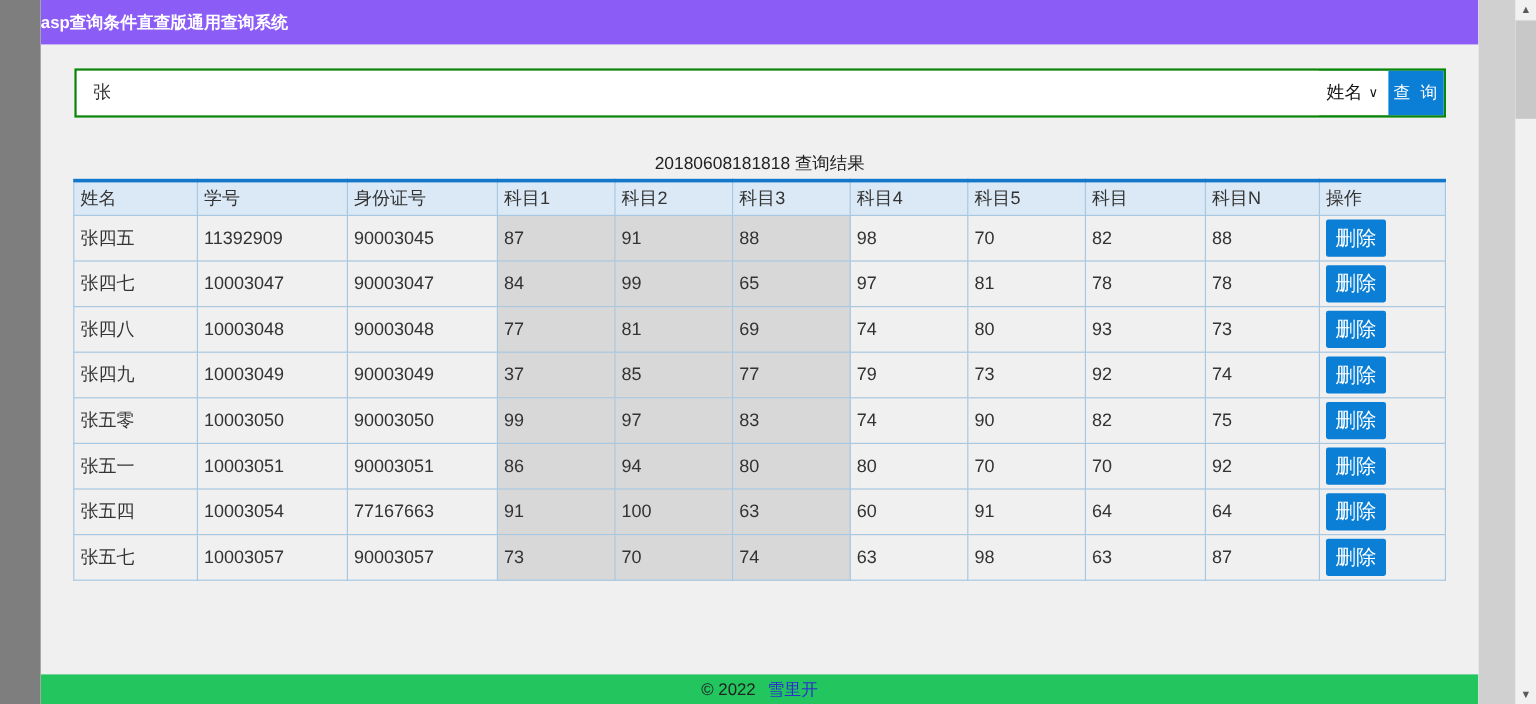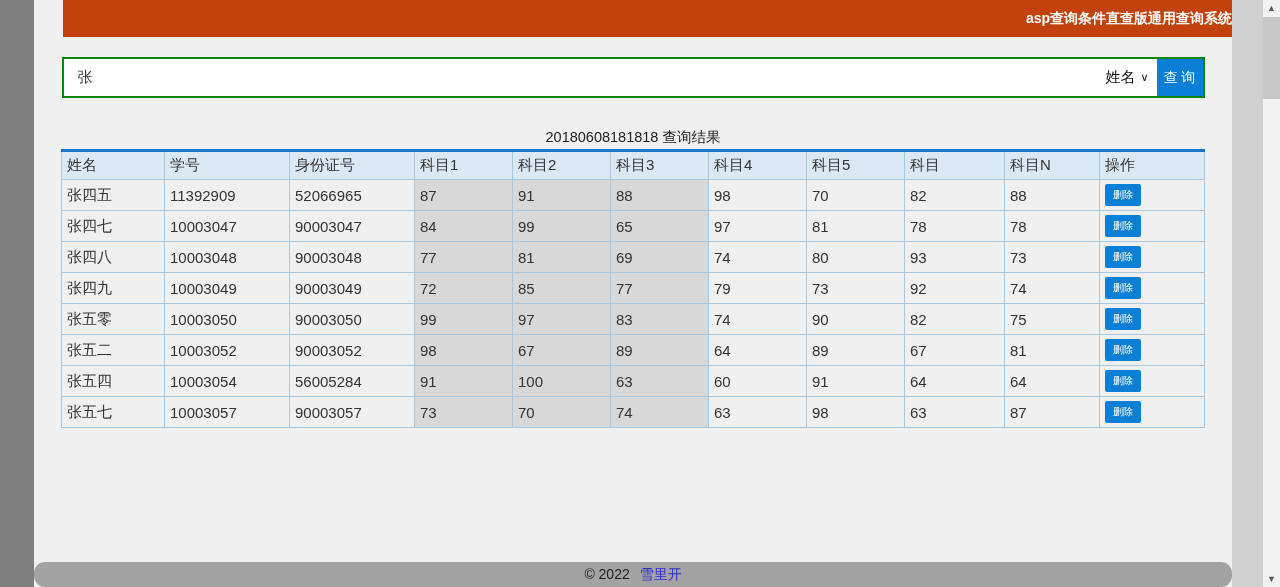--- a/index.html
+++ b/index.html
@@ -7,22 +7,22 @@
   body { font-family: "Liberation Sans", "DejaVu Sans", sans-serif; }
 
   .viewport { width: 1280px; height: 587px; display: flex; }
 
   .left-strip  { width: 34px; height: 100%; background: #7e7e7e; flex: none; }
   .right-strip { width: 31px; height: 100%; background: #d0d0d0; flex: none; }
 
   .main { width: 1198px; height: 100%; background: #f0f0f0; position: relative; overflow: hidden; flex: none; }
 
   .titlebar {
-    height: 37px; background: #c2410c; color: #ffffff;
-    font-size: 14px; font-weight: bold; text-align: right; line-height: 37px; margin-left: 29px;
+    height: 37px; background: #8b5cf6; color: #ffffff;
+    font-size: 14px; font-weight: bold; text-align: left; line-height: 37px;
   }
 
   .search-row {
     width: 1143px; height: 41px; margin: 20px auto 0 auto;
     border: 2px solid #0a850a; background: #ffffff;
     display: flex; align-items: stretch;
   }
   .search-input {
     flex: 1; border: none; outline: none; background: #ffffff;
     font-size: 15px; color: #333; padding: 0 0 0 14px;
@@ -30,21 +30,21 @@
   }
   .field-select {
     display: flex; align-items: center; gap: 5px;
     font-size: 15px; color: #111; padding: 0 8px 0 6px; cursor: default;
     white-space: nowrap;
   }
   .chevron { font-size: 11px; color: #111; }
   .search-btn {
     width: 46px; border: none; background: #0a7fd5; color: #fff;
     font-size: 14px; cursor: pointer; white-space: nowrap;
-    font-family: Liberation Serif, serif;
+    font-family: Liberation Mono, monospace;
   }
 
   .result-title {
     text-align: center; font-size: 14.5px; color: #222;
     margin-top: 30px; height: 18px; line-height: 18px;
   }
 
   table.results {
     width: 1143px; margin: 3px auto 0 auto; border-collapse: collapse;
     table-layout: fixed; font-size: 15px; color: #333;
@@ -54,28 +54,28 @@
     background: #dbe9f6; font-weight: normal; text-align: left;
     border: 1px solid #a8c7e0; padding: 4px 5px; height: 28px;
   }
   table.results td {
     border: 1px solid #a8c7e0; padding: 3px 5px; height: 31px;
     background: transparent;
   }
   table.results td.hl { background: #d8d8d8; }
   .del-btn {
     background: #0a7fd5; color: #fff; border: none; border-radius: 2px;
-    font-size: 10px; padding: 4px 8px; cursor: pointer;
+    font-size: 17px; padding: 4px 8px; cursor: pointer;
     font-family: "Liberation Sans", "DejaVu Sans", sans-serif;
   }
 
   .footer {
     position: absolute; left: 0; right: 0; bottom: 0; height: 25px;
-    background: #a3a3a3; text-align: center; font-size: 14px; color: #222;
-    line-height: 25px; z-index: 5; border-radius: 11px;
+    background: #22c55e; text-align: center; font-size: 14px; color: #222;
+    line-height: 25px; z-index: 5;
   }
   .footer a { color: #2d2dd2; text-decoration: none; margin-left: 6px; }
 
   .scrollbar {
     width: 17px; height: 100%; background: #f1f1f1; flex: none;
     position: relative;
   }
   .sb-arrow {
     position: absolute; left: 0; width: 17px; height: 16px;
     color: #5a5a5a; font-size: 9px; text-align: center; line-height: 16px;
@@ -134,21 +134,21 @@
             <th>科目5</th>
             <th>科目</th>
             <th>科目N</th>
             <th>操作</th>
           </tr>
       </thead>
       <tbody>
           <tr>
             <td>张四五</td>
             <td>11392909</td>
-            <td>52066965</td>
+            <td>90003045</td>
             <td class="hl">87</td>
             <td class="hl">91</td>
             <td class="hl">88</td>
             <td>98</td>
             <td>70</td>
             <td>82</td>
             <td>88</td>
             <td><button class="del-btn">删除</button></td>
           </tr>
           <tr>
@@ -174,21 +174,21 @@
             <td>74</td>
             <td>80</td>
             <td>93</td>
             <td>73</td>
             <td><button class="del-btn">删除</button></td>
           </tr>
           <tr>
             <td>张四九</td>
             <td>10003049</td>
             <td>90003049</td>
-            <td class="hl">72</td>
+            <td class="hl">37</td>
             <td class="hl">85</td>
             <td class="hl">77</td>
             <td>79</td>
             <td>73</td>
             <td>92</td>
             <td>74</td>
             <td><button class="del-btn">删除</button></td>
           </tr>
           <tr>
             <td>张五零</td>
@@ -197,36 +197,36 @@
             <td class="hl">99</td>
             <td class="hl">97</td>
             <td class="hl">83</td>
             <td>74</td>
             <td>90</td>
             <td>82</td>
             <td>75</td>
             <td><button class="del-btn">删除</button></td>
           </tr>
           <tr>
-            <td>张五二</td>
-            <td>10003052</td>
-            <td>90003052</td>
-            <td class="hl">98</td>
-            <td class="hl">67</td>
-            <td class="hl">89</td>
-            <td>64</td>
-            <td>89</td>
-            <td>67</td>
-            <td>81</td>
+            <td>张五一</td>
+            <td>10003051</td>
+            <td>90003051</td>
+            <td class="hl">86</td>
+            <td class="hl">94</td>
+            <td class="hl">80</td>
+            <td>80</td>
+            <td>70</td>
+            <td>70</td>
+            <td>92</td>
             <td><button class="del-btn">删除</button></td>
           </tr>
           <tr>
             <td>张五四</td>
             <td>10003054</td>
-            <td>56005284</td>
+            <td>77167663</td>
             <td class="hl">91</td>
             <td class="hl">100</td>
             <td class="hl">63</td>
             <td>60</td>
             <td>91</td>
             <td>64</td>
             <td>64</td>
             <td><button class="del-btn">删除</button></td>
           </tr>
           <tr>

